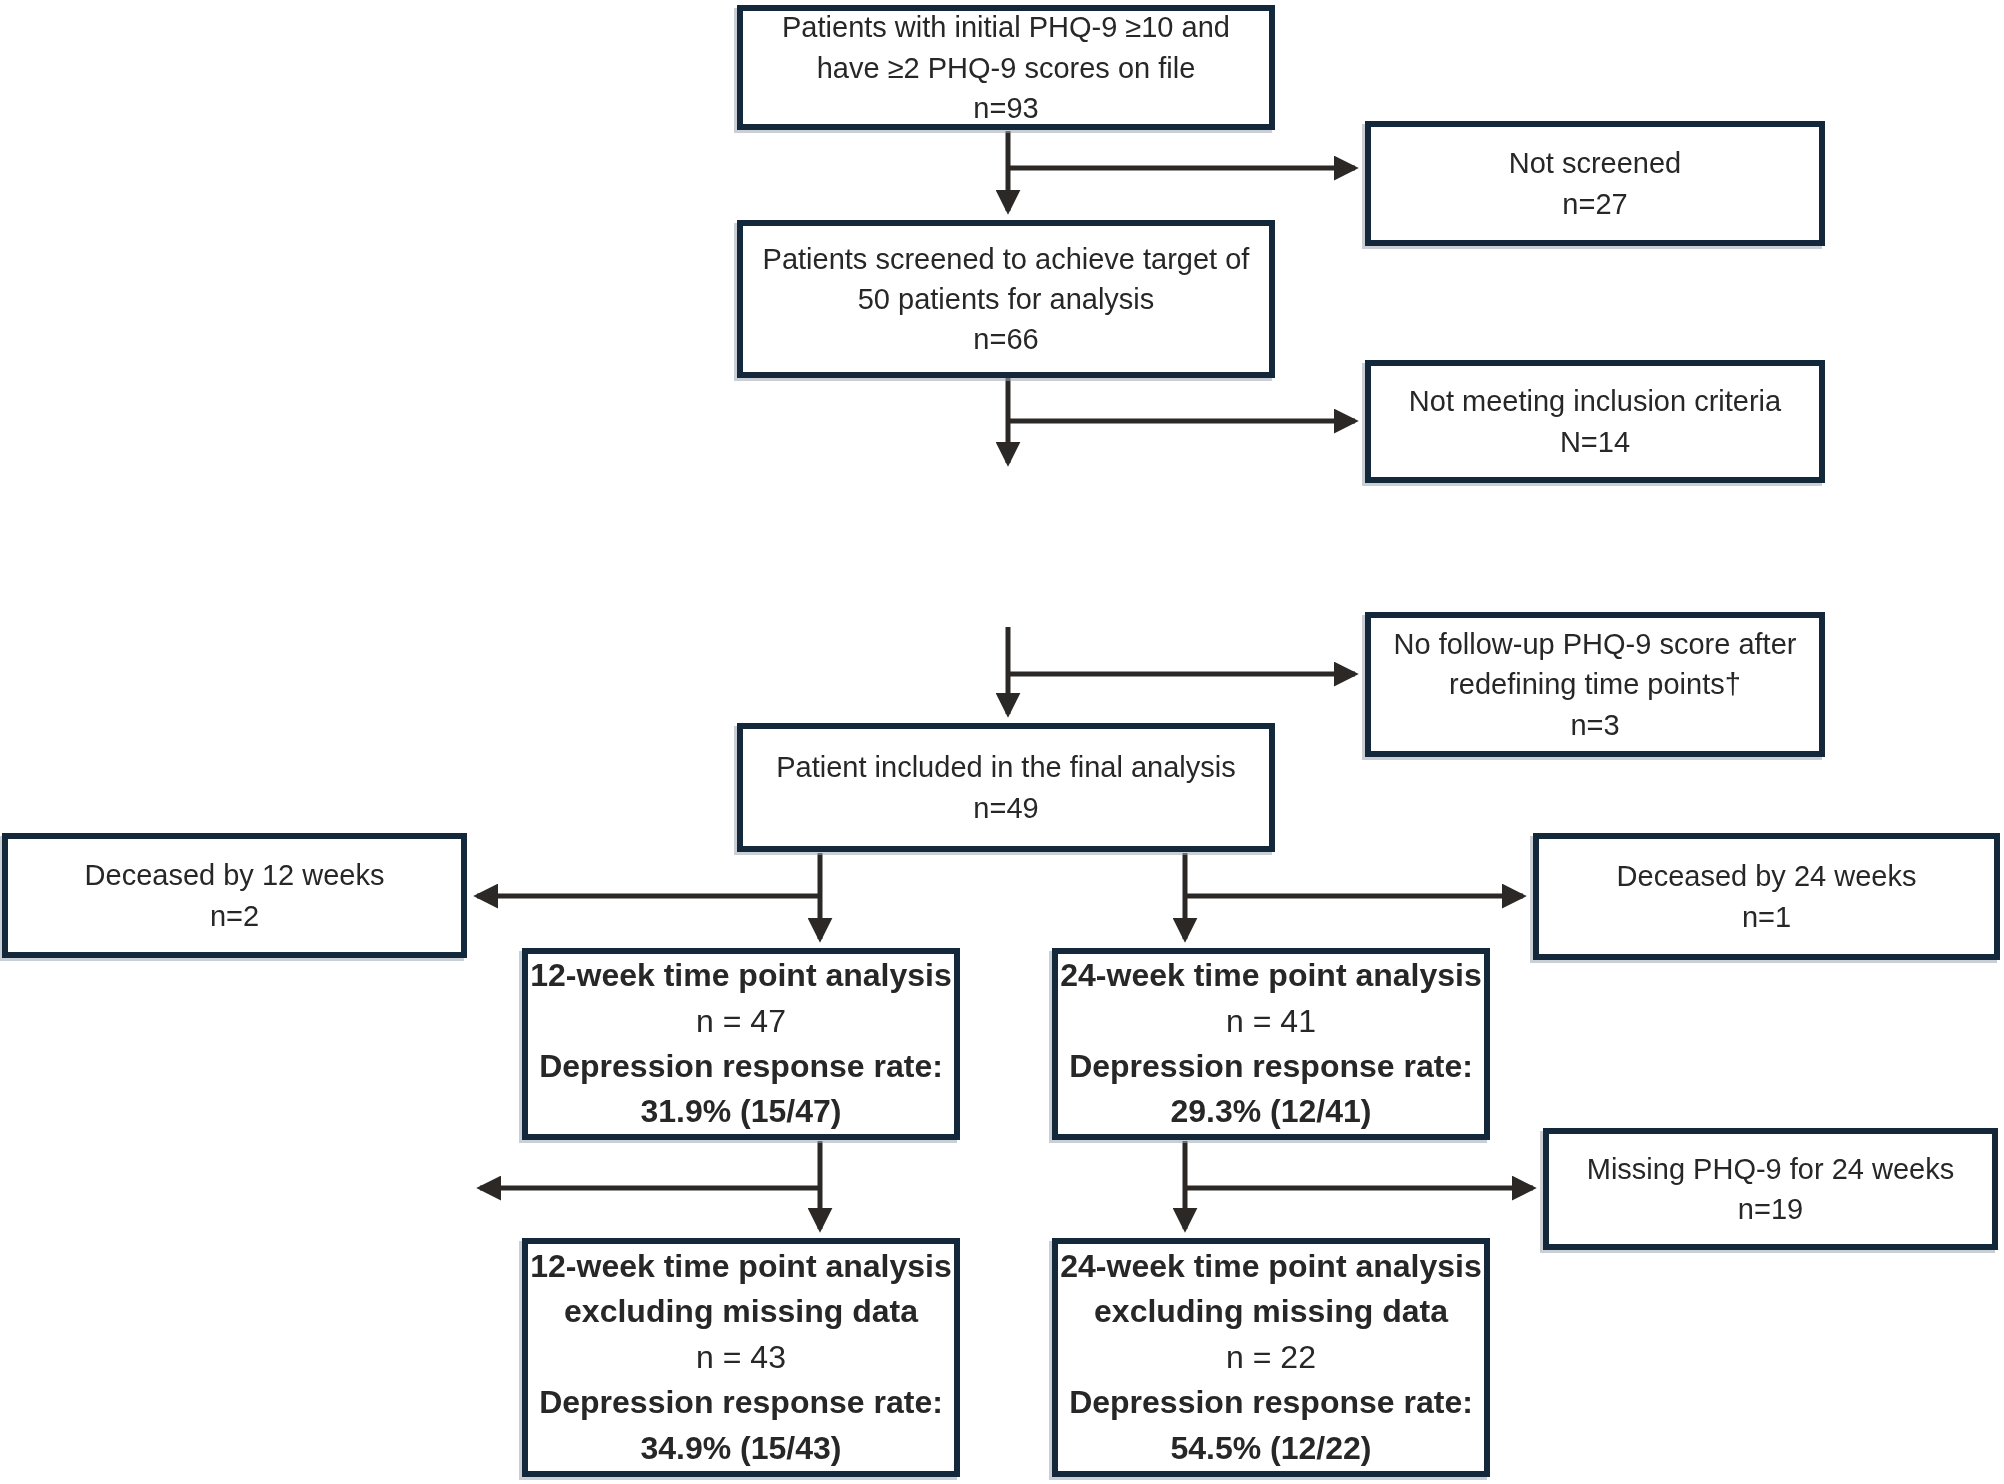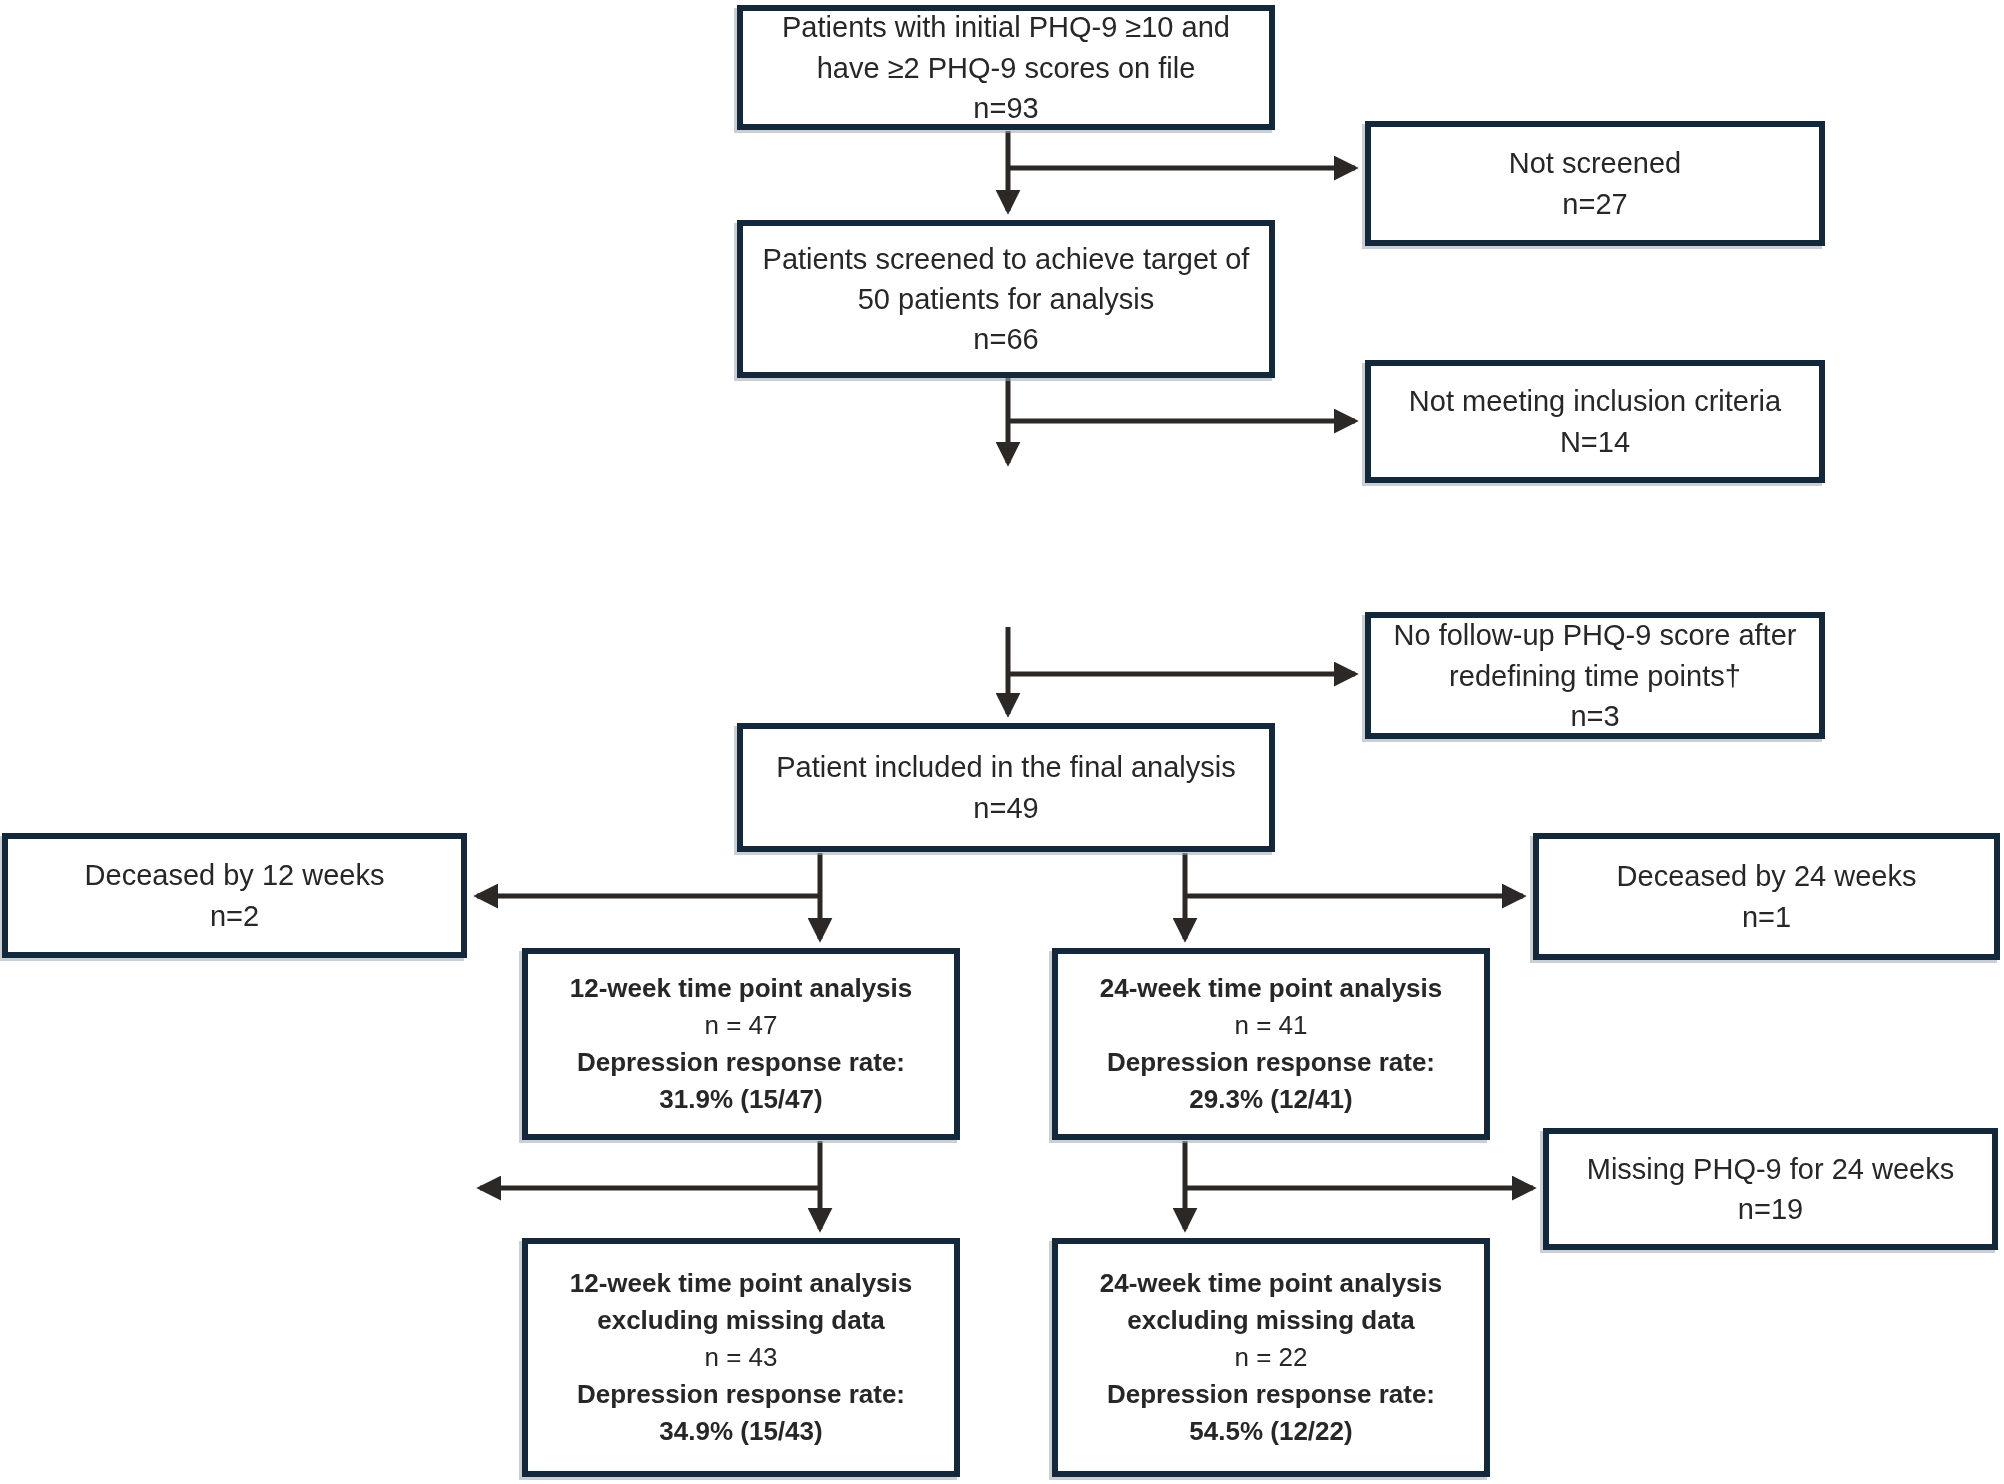--- a/index.html
+++ b/index.html
@@ -23,21 +23,21 @@
     position:absolute;
     box-sizing:border-box;
     background:#fff;
     border:6px solid var(--border);
     box-shadow:-3px 3px 0 var(--shadow);
     display:flex;flex-direction:column;justify-content:center;align-items:center;
     text-align:center;
     font-size:29px;line-height:1.38;
     z-index:2;
   }
-  .box.em{font-size:26px;line-height:1.42;}
+  .box.em{font-size:32px;line-height:1.42;}
   .b{font-weight:bold;}
   .ln{white-space:nowrap;}
 </style>
 </head>
 <body>
 
 <div class="canvas">
 
   <svg class="lines-layer" width="2004" height="1484" viewBox="0 0 2004 1484" xmlns="http://www.w3.org/2000/svg">
     <defs>
@@ -84,21 +84,21 @@
   <div class="box" style="left:1365px;top:121px;width:460px;height:125px">
     <div class="ln">Not screened</div>
     <div class="ln">n=27</div>
   </div>
 
   <div class="box" style="left:1365px;top:360px;width:460px;height:123px">
     <div class="ln">Not meeting inclusion criteria</div>
     <div class="ln">N=14</div>
   </div>
 
-  <div class="box" style="left:1365px;top:612px;width:460px;height:127px">
+  <div class="box" style="left:1365px;top:612px;width:460px;height:145px">
     <div class="ln">No follow-up PHQ-9 score after</div>
     <div class="ln">redefining time points†</div>
     <div class="ln">n=3</div>
   </div>
 
   <div class="box" style="left:2px;top:833px;width:465px;height:125px">
     <div class="ln">Deceased by 12 weeks</div>
     <div class="ln">n=2</div>
   </div>
 

